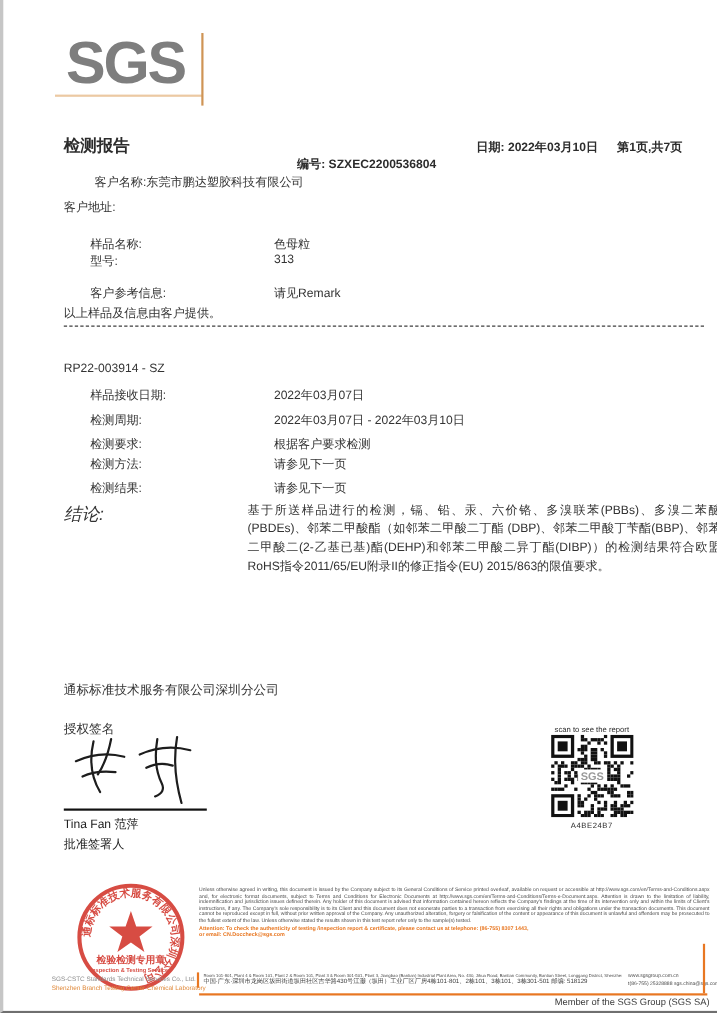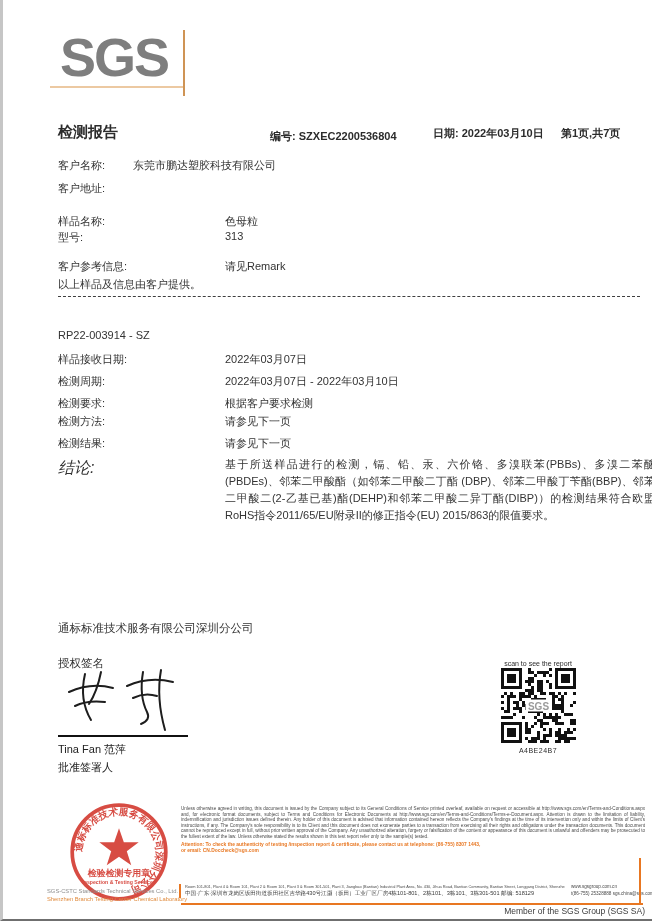--- a/index.html
+++ b/index.html
@@ -14,21 +14,21 @@
   .logo-text{font-weight:bold;font-size:54px;letter-spacing:-2px;color:#7e7e7e;line-height:1;}
   .logo-hline{height:2px;background:#ecc9a2;}
   .logo-vline{width:2px;background:#cf9455;}
   
   .doc-title{font-size:15px;font-weight:bold;color:#2c2c2c;}
   .hdr{font-size:11px;font-weight:600;color:#2c2c2c;white-space:nowrap;}
   
   .row{position:absolute;left:55px;display:flex;font-size:11px;color:#333;white-space:nowrap;}
   .lbl{display:inline-block;}
   .w75{width:75px;}
-  .w167{width:167px;}
+  .w167{width:167px;margin-left:24px;}
   .note{font-size:11px;color:#333;}
   .dashed{border-top:1.6px dashed #3f3f3f;height:0;}
   .conclusion{font-size:11px;line-height:17px;color:#333;text-align:justify;}
   
   .sig-company{font-size:11.5px;color:#333;line-height:15px;}
   .sig-line{height:2px;background:#111;}
   .sig-name{font-size:11px;color:#222;}
   .sig-title{font-size:11px;color:#222;}
   
   .qr-wrap{width:92px;text-align:center;}
@@ -53,31 +53,31 @@
 </head>
 <body>
 
 <div class="page">
 
   <div class="abs logo-text" style="left:57px;top:30px;">SGS</div>
   <div class="abs logo-hline" style="left:47px;top:86px;width:134px;"></div>
   <div class="abs logo-vline" style="left:180px;top:30px;height:66px;"></div>
 
   <div class="abs doc-title" style="left:55px;top:123px;">检测报告</div>
-  <div class="abs hdr" style="left:255px;top:129px;padding-left:12px;">
+  <div class="abs hdr" style="left:255px;top:142px;padding-left:12px;">
     <span>编号:</span>
     <span>SZXEC2200536804</span>
   </div>
   <div class="abs hdr" style="left:430px;top:126px;">
     <span>日期:</span>
     <span>2022年03月10日</span>
   </div>
   <div class="abs hdr" style="left:558px;top:126px;">第1页,共7页</div>
 
-  <div class="row" style="top:158px;">
+  <div class="row" style="top:158px;text-align:right;">
     <span class="lbl w75">客户名称:</span>
     <span>东莞市鹏达塑胶科技有限公司</span>
   </div>
   <div class="row" style="top:181px;">
     <span class="lbl w75">客户地址:</span>
   </div>
   <div class="row" style="top:214px;">
     <span class="lbl w167">样品名称:</span>
     <span>色母粒</span>
   </div>

